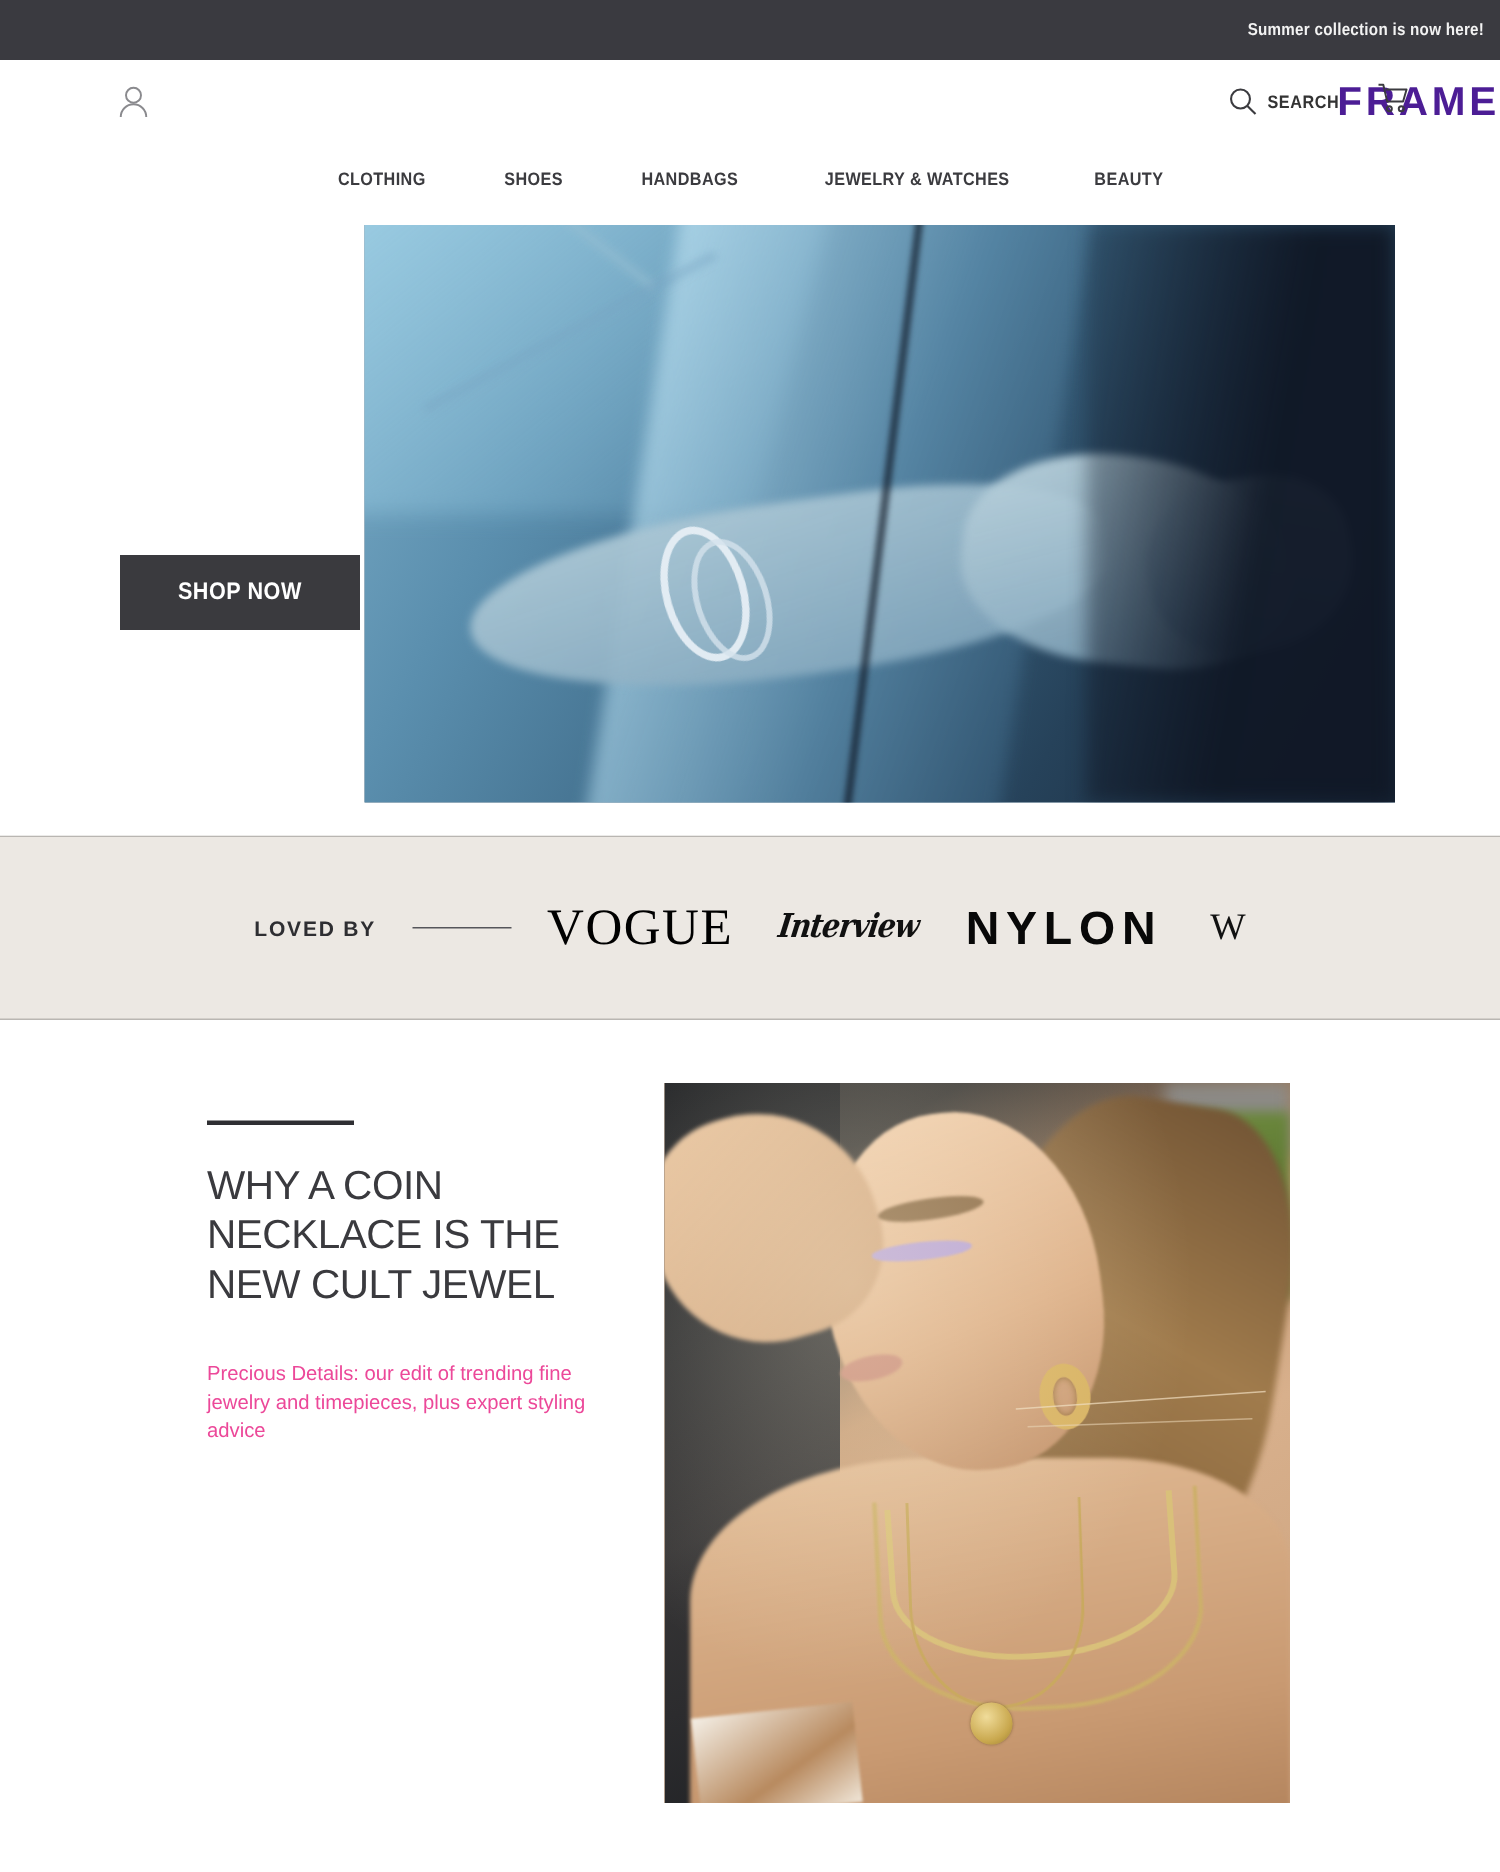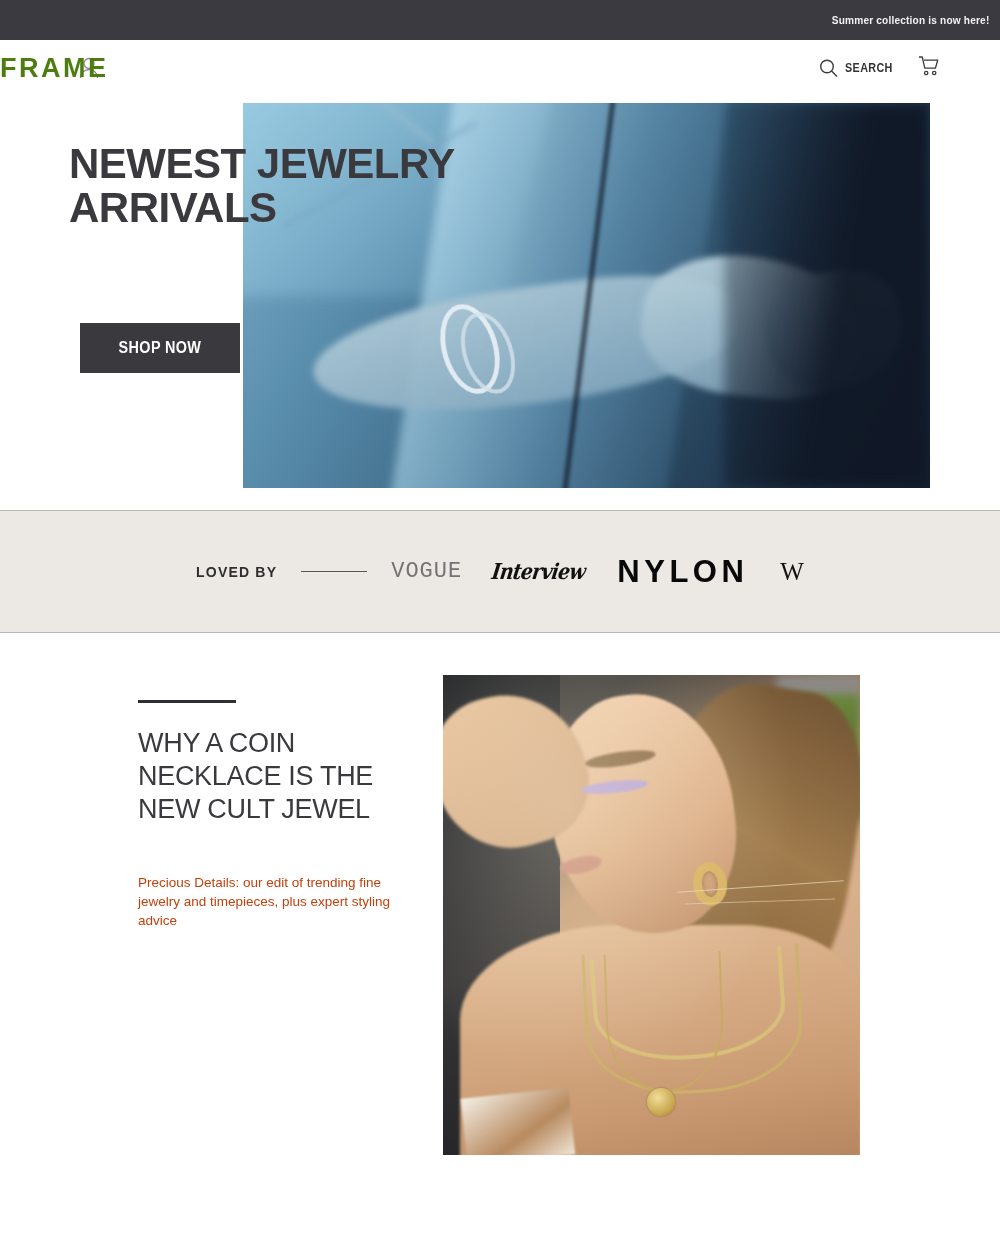--- a/index.html
+++ b/index.html
@@ -27,21 +27,21 @@
   .header {
     position:relative; height:55px; background:#fff;
     display:flex; align-items:center;
   }
   .account-btn {
     position:absolute; left:76px; top:50%; transform:translateY(-50%);
     width:26px; height:28px; display:flex; align-items:center; justify-content:center;
   }
   .brand {
     position:absolute; left:0; right:0; top:50%; transform:translateY(-50%);
-    text-align:left; font-size:27px; font-weight:700; color:#4d7c0f;
+    text-align:right; font-size:27px; font-weight:700; color:#4c1d95;
     letter-spacing:2.5px;
   }
   .header-right {
     position:absolute; right:60px; top:50%; transform:translateY(-50%);
     display:flex; align-items:center; gap:20px;
   }
   .search-group { display:flex; align-items:center; gap:7px;justify-content:flex-end; }
   .search-label {
     font-size:12px; font-weight:700; letter-spacing:.4px; color:#333;
     font-family:"Liberation Sans Narrow","Liberation Sans",sans-serif;
@@ -155,21 +155,21 @@
     height:123px; background:#ece8e3;
     border-top:1px solid #b9b6b2; border-bottom:1px solid #b9b6b2;
     display:flex; align-items:center; justify-content:center; gap:0;text-align:right;
   }
   .press-inner { display:flex; align-items:center; }
   .press-label {
     font-size:14px; font-weight:700; color:#2e2e32; letter-spacing:1.2px;
   }
   .press-rule { width:66px; height:1px; background:#55555a; margin:0 24px; }
   .logo-vogue {
-    font-family:Liberation Mono, monospace; font-size:22px; color:#737373;
+    font-family:Liberation Serif, serif; font-size:34px; color:#000000;
     letter-spacing:1px; margin-right:30px; line-height:1;
   }
   .logo-interview {
     font-family:"DejaVu Serif", serif; font-size:19px; color:#111;
     font-style:italic; font-weight:700; margin-right:32px;
     transform:skewX(-8deg) scaleY(1.15); letter-spacing:-.8px; line-height:1;
   }
   .logo-nylon {
     font-size:31px; font-weight:700; color:#080808; letter-spacing:4.5px;
     margin-right:32px; line-height:1;
@@ -183,22 +183,22 @@
   .editorial { position:relative; height:522px; background:#fff; }
   .ed-rule {
     position:absolute; left:138px; top:67px; width:98px; height:3px; background:#2f2f33;
   }
   .ed-head {
     position:absolute; left:138px; top:94px; width:290px;
     font-size:27px; line-height:1.22; font-weight:400; color:#3a3a3e;
     letter-spacing:-.3px;
   }
   .ed-body {
-    position:absolute; left:138px; top:240px; width:282px;
-    font-size:13.5px; line-height:1.42; color:#c2410c;
+    position:absolute; left:138px; top:226px; width:282px;
+    font-size:13.5px; line-height:1.42; color:#ec4899;
     font-family:"Liberation Sans Narrow","Liberation Sans",sans-serif;
   }
   .ed-btn {
     position:absolute; left:138px; top:288px; width:157px; height:48px;
     border:1.5px solid #2f2f33; background:#fff;
     display:flex; align-items:center; justify-content:center; cursor:pointer;
   }
   .ed-btn-label {
     font-size:14px; font-weight:400; color:#2f2f33; letter-spacing:.4px;
     font-family:"Liberation Sans Narrow","Liberation Sans",sans-serif;
@@ -337,40 +337,45 @@
       <div>
         <svg width="22" height="21" viewBox="0 0 22 21">
           <path d="M1 1.5h3.2l2.6 11.2h10.6l2.3-8H6" fill="none" stroke="#3b3b3f" stroke-width="1.3" stroke-linejoin="round"></path>
           <circle cx="8.2" cy="17.5" r="1.7" fill="none" stroke="#3b3b3f" stroke-width="1.3"></circle>
           <circle cx="16.2" cy="17.5" r="1.7" fill="none" stroke="#3b3b3f" stroke-width="1.3"></circle>
         </svg>
       </div>
     </div>
   </div>
 
+  <div class="nav">
+    <div class="nav-item">CLOTHING</div>
+    <div class="nav-item">SHOES</div>
+    <div class="nav-item">HANDBAGS</div>
+    <div class="nav-item">JEWELRY &amp; WATCHES</div>
+    <div class="nav-item">BEAUTY</div>
+  </div>
 
   <div class="hero">
     <div class="hero-img">
       <div class="hero-photo">
         <div class="hp-base"></div>
         <div class="hp-glass1"></div>
         <div class="hp-glass2"></div>
         <div class="hp-beam2"></div>
         <div class="hp-beam3"></div>
         <div class="hp-arm"></div>
         <div class="hp-hand"></div>
         <div class="hp-hand2"></div>
         <div class="hp-bangle"></div>
         <div class="hp-bangle2"></div>
         <div class="hp-dark"></div>
         <div class="hp-beam"></div>
       </div>
     </div>
-    <div class="hero-head">NEWEST JEWELRY
-ARRIVALS</div>
     <div class="hero-btn">
       <span class="hero-btn-label">SHOP NOW</span>
     </div>
   </div>
 
   <div class="press">
     <div class="press-inner">
       <span class="press-label">LOVED BY</span>
       <span class="press-rule"></span>
       <span class="logo-vogue">VOGUE</span>

